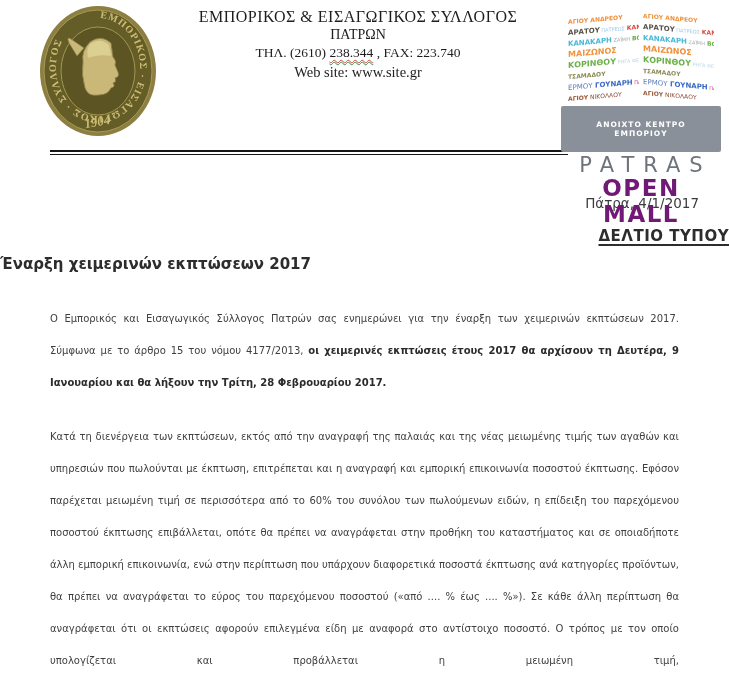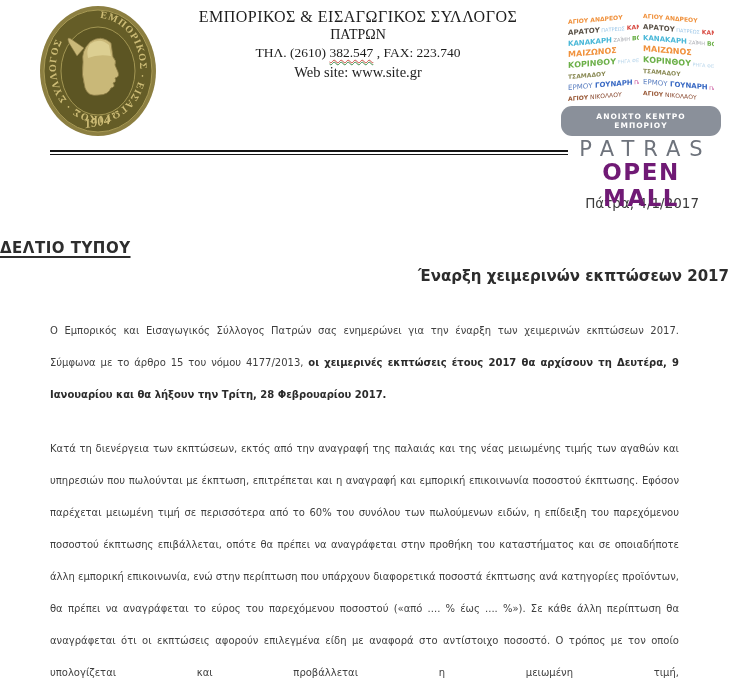--- a/index.html
+++ b/index.html
@@ -30,22 +30,22 @@
   .wc-cube{ position:relative; height:96px; width:150px; margin:0 auto; }
   .wc-face{
     position:absolute; top:4px; width:71px; height:88px; overflow:hidden;
     background:#ffffff;
   }
   .wc-face.left { left:2px;  transform:skewY(-5deg); }
   .wc-face.right{ right:2px; transform:skewY(5deg); }
   .wc-line{ white-space:nowrap; line-height:8px; text-align:left; }
   .wc-line span{ font-family:"DejaVu Sans", sans-serif; letter-spacing:0; }
   .mall-badge{
-    display:inline-block; margin-top:2px; padding:6px 8px;
-    background:#8a909a; border-radius:11px; color:#ffffff;
+    display:inline-block; margin-top:2px; padding:14px 8px;
+    background:#8a909a; border-radius:2px; color:#ffffff;
     font-size:7.5px; font-weight:bold; letter-spacing:1px;
     font-family:"DejaVu Sans", sans-serif;
   }
   .mall-patras{
     margin-top:1px; color:#6e737c; font-size:21px; letter-spacing:9px;
     padding-left:9px; font-family:"DejaVu Sans", sans-serif;
   }
   .mall-openmall{
     margin-top:-2px; color:#701a75; font-size:23px; font-weight:800;
     letter-spacing:1.5px; font-family:"DejaVu Sans", sans-serif;
@@ -54,26 +54,26 @@
   .rule-double{
     margin-left:50px; width:518px; height:5px;
     border-top:2px solid #161616; border-bottom:1px solid #161616;
   }
   
   .date-line{
     margin-top:40px; padding-right:30px; text-align:right;
     font-size:13.5px; color:#3b3b3b;
   }
   .doc-title{
-    margin-top:28px; text-align:left; font-size:15px; font-weight:bold;
+    margin-top:16px; text-align:right; font-size:15px; font-weight:bold;
     color:#2d2d2d; letter-spacing:.5px;
   }
   .doc-title .u{ text-decoration:underline; text-decoration-thickness:1.5px; text-underline-offset:3px; }
   .doc-subtitle{
-    margin-top:10px; text-align:right; font-size:15px; font-weight:bold;
+    margin-top:10px; text-align:left; font-size:15px; font-weight:bold;
     color:#2d2d2d;
   }
   .body-text{ margin:0 50px; }
   .para{
     font-size:10px; line-height:32px; text-align:justify; color:#3f3f3f;
   }
   .para.first{ margin-top:30px; }
   .para.second{ margin-top:22px; text-align-last:justify; }
   .para b{ color:#2b2b2b; }
 </style>
@@ -98,21 +98,21 @@
         <path d="M52,38 Q63,30 73,39 L75,53 Q79,57 77,61 L80,68 Q82,73 77,74 Q79,78 75,79 Q78,83 73,84
                  Q70,91 61,91 Q50,93 47,84 Q43,70 45,58 Q43,47 52,38 Z" fill="#c9b878" stroke="#8a7b45" stroke-width="0.8"></path>
         <path d="M52,40 Q62,33 71,41 L73,52 Q60,50 50,54 Q48,46 52,40 Z" fill="#dccf92"></path>
       </g>
       <text x="60" y="122" text-anchor="middle" font-family="Liberation Serif, serif" font-size="13" font-weight="bold" font-style="italic" fill="#cdbc76" transform="rotate(-10 60 122)">1904</text>
     </svg>
 
     <div class="org-block">
       <div class="org-line1">ΕΜΠΟΡΙΚΟΣ &amp; ΕΙΣΑΓΩΓΙΚΟΣ ΣΥΛΛΟΓΟΣ</div>
       <div class="org-line2">ΠΑΤΡΩΝ</div>
-      <div class="org-phone"><span>ΤΗΛ. (2610) </span><span class="sp-red"><span class="sp-green">382.547</span></span><span> , FAX: 223.740</span></div>
+      <div class="org-phone"><span>ΤΗΛ. (2610) </span><span class="sp-red"><span class="sp-green">238.344</span></span><span> , FAX: 223.740</span></div>
       <div class="org-web">Web site: www.site.gr</div>
     </div>
 
     <div class="mall">
       <div class="wc-cube">
         <div class="wc-face left">
             <div class="wc-line"><span style="color: rgb(240, 145, 60); font-size: 6px; font-weight: bold;">ΑΓΙΟΥ ΑΝΔΡΕΟΥ</span></div>
             <div class="wc-line"><span style="color: rgb(90, 82, 72); font-size: 7px; font-weight: bold;">ΑΡΑΤΟΥ</span><span style="color: rgb(159, 200, 232); font-size: 5px; font-weight: normal;"> ΠΑΤΡΕΩΣ</span><span style="color: rgb(216, 74, 66); font-size: 6px; font-weight: bold;"> ΚΑΝΑΡΗ</span></div>
             <div class="wc-line"><span style="color: rgb(74, 184, 216); font-size: 7px; font-weight: bold;">ΚΑΝΑΚΑΡΗ</span><span style="color: rgb(168, 170, 176); font-size: 5px; font-weight: normal;"> ΖΑΪΜΗ</span><span style="color: rgb(108, 176, 73); font-size: 6px; font-weight: bold;"> ΒΟΤΣΗ</span></div>
             <div class="wc-line"><span style="color: rgb(240, 145, 60); font-size: 8px; font-weight: bold;">ΜΑΙΖΩΝΟΣ</span></div>

